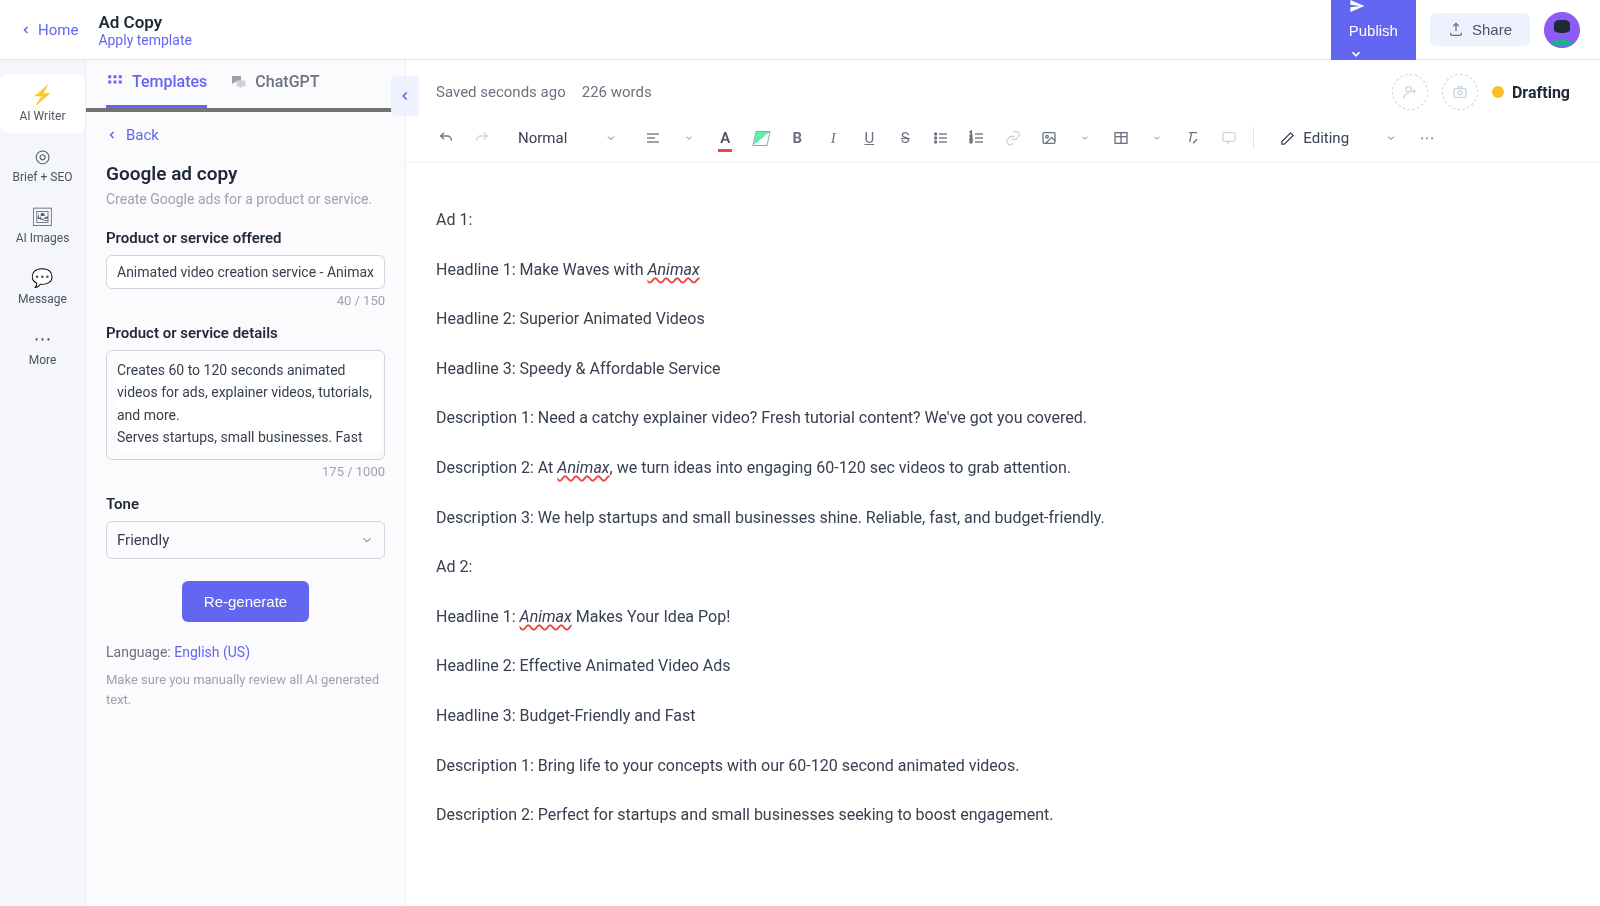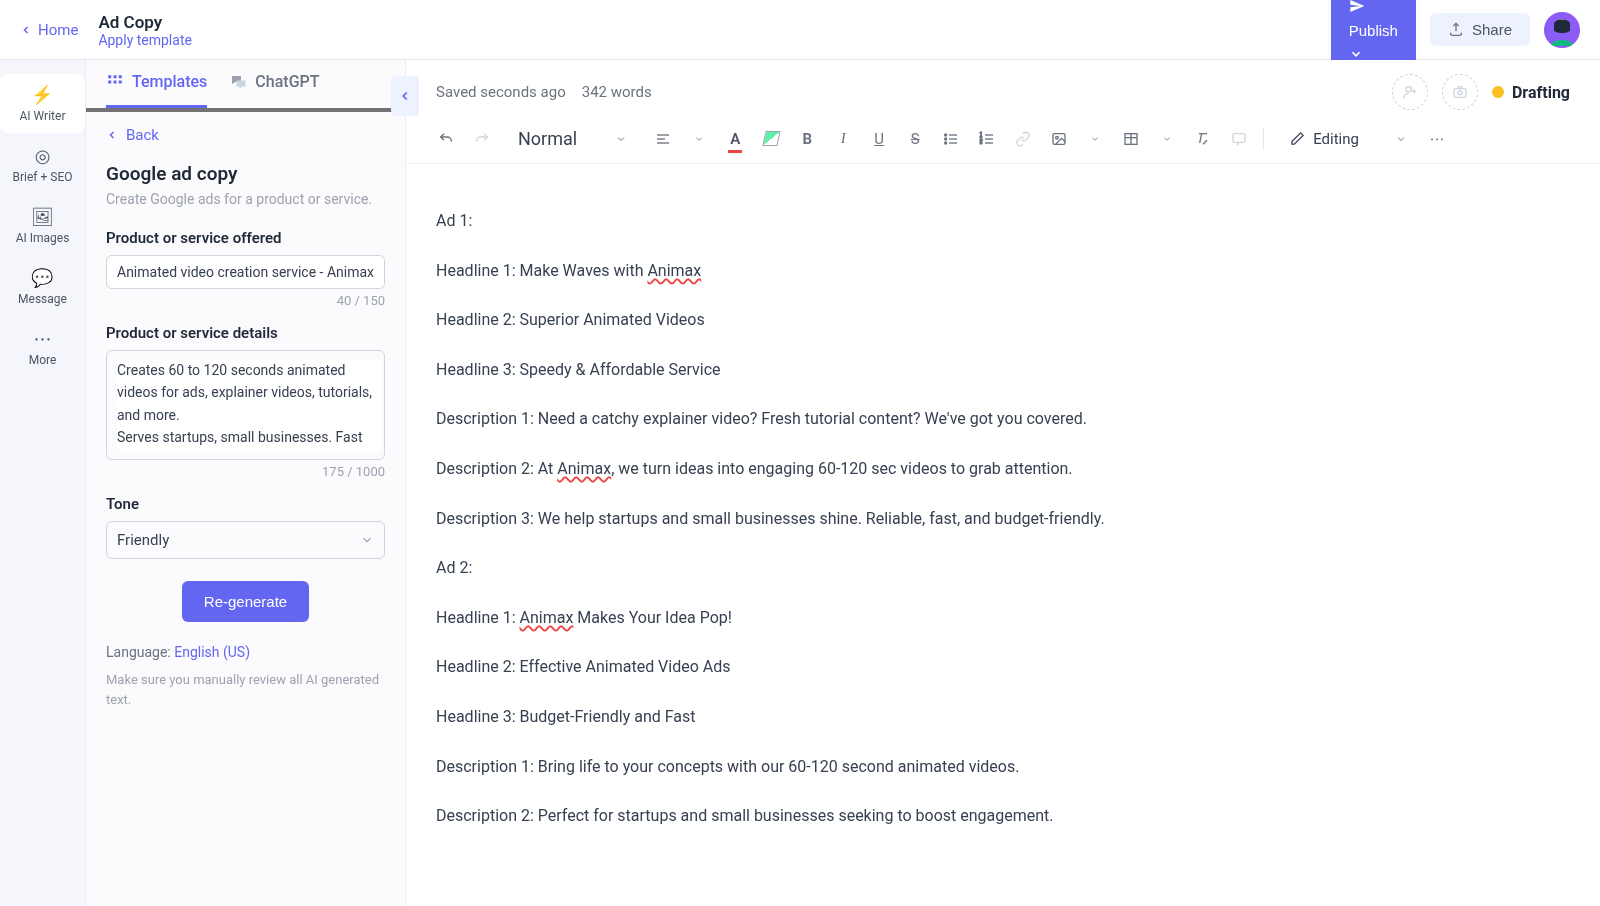--- a/index.html
+++ b/index.html
@@ -60,31 +60,31 @@
 .editor-status { display: flex; align-items: center; justify-content: space-between; padding: 14px 30px 4px; }
 .status-left { display: flex; gap: 16px; font-size: 15px; color: #6b7280; }
 .status-right { display: flex; align-items: center; gap: 14px; font-weight: bold; }
 .collab-circle { width: 36px; height: 36px; border-radius: 50%; border: 1.5px dashed #cbd5e1; display: flex; align-items: center; justify-content: center; color: #cbd5e1; cursor: pointer; font-size:15px;}
 .draft-status { display: flex; align-items: center; gap: 8px; font-size: 16px; color: #1f2937; }
 .draft-dot { width: 12px; height: 12px; border-radius: 50%; background: #fbbf24; }
 
 .toolbar { display: flex; align-items: center; gap: 4px; padding: 8px 24px; border-bottom: 1px solid #f3f4f6; flex-wrap: wrap; }
 .tb-btn { width: 32px; height: 32px; display: flex; align-items: center; justify-content: center; color: #6b7280; cursor: pointer; border-radius: 4px; font-size: 15px; position:relative; }
 .tb-btn.disabled { color: #d1d5db; cursor: default; }
-.tb-select { display: flex; align-items: center; gap: 38px; padding: 6px 10px; color: #374151; cursor: pointer; font-size: 18px; margin: 0 6px; }
+.tb-select { display: flex; align-items: center; gap: 38px; padding: 6px 10px; color: #374151; cursor: pointer; font-size: 15px; margin: 0 6px; }
 .tb-mode { display: flex; align-items: center; gap: 8px; padding: 6px 10px; color: #374151; cursor: pointer; font-size: 15px; margin-left: 8px; }
 .tb-sep { width: 1px; height: 22px; background: #e5e7eb; margin: 0 4px; }
 .tb-color-A{ position:relative; display:inline-block; font-weight:600; color:#4b5563;}
 .tb-color-A::after{content:"";position:absolute;left:-2px;right:-2px;bottom:-5px;height:3px;background:#ef4444;}
 .tb-hilite{ width:15px;height:15px; background:linear-gradient(135deg,#60f0a9 50%,#fff 50%); border:1px solid #9ca3af; transform:skewX(-12deg);}
 
 .doc-body { flex: 1; overflow-y: auto; padding: 44px 30px 60px; }
 .doc-content { max-width: 880px; }
 .doc-content p { font-size: 16px; color: #374151; margin-bottom: 24px; line-height: 1.6; }
-.squiggle { text-decoration: underline wavy #ef4444; text-decoration-thickness: 1.5px; text-underline-offset: 2px; }
+.squiggle { text-decoration: underline wavy #ef4444; text-decoration-thickness: 1.5px; text-underline-offset: 2px; font-style: italic; }
 
 svg{display:block;}
 </style>
 </head>
 <body>
 
 <div class="top-header">
   <div class="top-left">
     <div class="home-btn">
       <svg width="12" height="12" viewBox="0 0 24 24" fill="none" stroke="currentColor" stroke-width="3">
@@ -217,21 +217,21 @@
         <span>Language: </span><span class="lang-val">English (US)</span>
       </div>
       <div class="disclaimer">Make sure you manually review all AI generated text.</div>
     </div>
   </div>
 
   <div class="editor-area">
     <div class="editor-status">
       <div class="status-left">
         <span>Saved seconds ago</span>
-        <span>342 words</span>
+        <span>226 words</span>
       </div>
       <div class="status-right">
         <div class="collab-circle">
           <svg width="16" height="16" viewBox="0 0 24 24" fill="none" stroke="currentColor" stroke-width="2">
               <circle cx="10" cy="8" r="4"></circle>
               <path d="M2 22c0-5 5-8 8-8"></path>
               <line x1="18" y1="8" x2="18" y2="14"></line>
               <line x1="15" y1="11" x2="21" y2="11"></line>
             </svg>
         </div>

